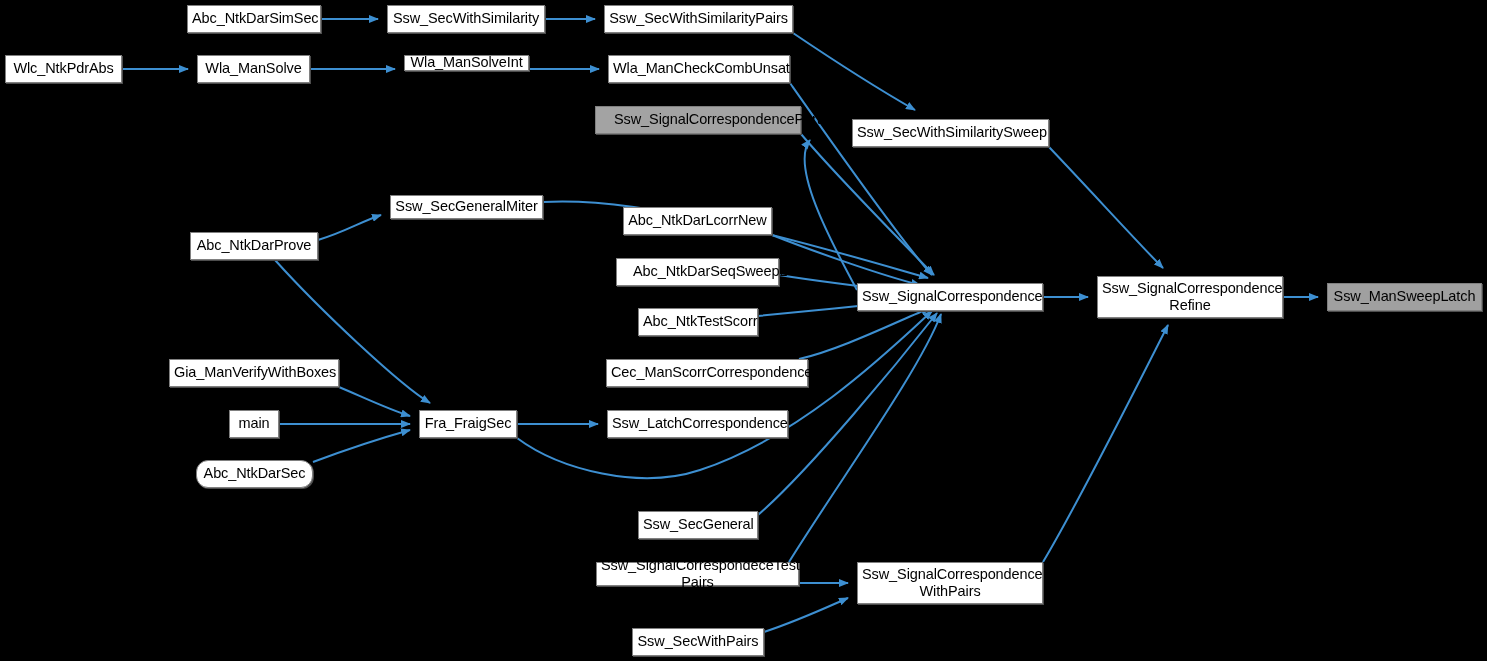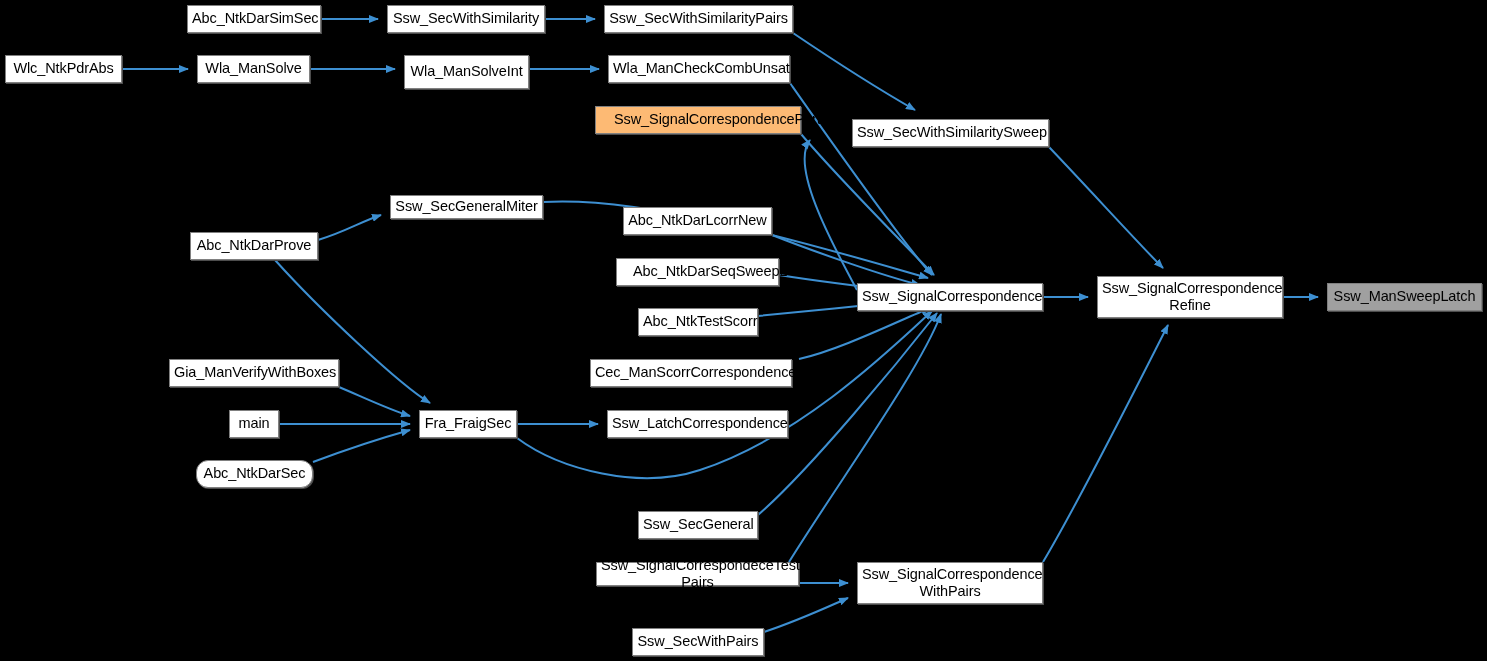--- a/index.html
+++ b/index.html
@@ -89,34 +89,34 @@
         <path d="M764,632 C800,620 825,608 848,598" fill="none" stroke="#3d8fd1" stroke-width="2" marker-end="url(#arrow)"></path>
         <path d="M1043,562 C1080,500 1140,380 1168,325" fill="none" stroke="#3d8fd1" stroke-width="2" marker-end="url(#arrow)"></path>
       </g>
   </svg>
   <div id="nodes-group">
       <div class="node" style="left: 187px; top: 5px; width: 134px; height: 28px; background: rgb(255, 255, 255); border-color: rgb(128, 128, 128);"><span class="node-label">Abc_NtkDarSimSec</span></div>
       <div class="node" style="left: 387px; top: 5px; width: 158px; height: 28px; background: rgb(255, 255, 255); border-color: rgb(128, 128, 128);"><span class="node-label">Ssw_SecWithSimilarity</span></div>
       <div class="node" style="left: 604px; top: 5px; width: 189px; height: 28px; background: rgb(255, 255, 255); border-color: rgb(128, 128, 128);"><span class="node-label">Ssw_SecWithSimilarityPairs</span></div>
       <div class="node" style="left: 5px; top: 55px; width: 117px; height: 28px; background: rgb(255, 255, 255); border-color: rgb(128, 128, 128);"><span class="node-label">Wlc_NtkPdrAbs</span></div>
       <div class="node" style="left: 197px; top: 55px; width: 113px; height: 28px; background: rgb(255, 255, 255); border-color: rgb(128, 128, 128);"><span class="node-label">Wla_ManSolve</span></div>
-      <div class="node" style="left: 404px; top: 55px; width: 125px; height: 34px; background: rgb(255, 255, 255); border-color: rgb(128, 128, 128);"><span class="node-label">Wla_ManSolveInt</span></div>
+      <div class="node" style="left: 404px; top: 55px; width: 125px; height: 16px; background: rgb(255, 255, 255); border-color: rgb(128, 128, 128);"><span class="node-label">Wla_ManSolveInt</span></div>
       <div class="node" style="left: 608px; top: 55px; width: 182px; height: 28px; background: rgb(255, 255, 255); border-color: rgb(128, 128, 128);"><span class="node-label">Wla_ManCheckCombUnsat</span></div>
-      <div class="node" style="left: 595px; top: 106px; width: 206px; height: 28px; background: #fdba74; border-color: rgb(128, 128, 128); padding-left: 18px;"><span class="node-label">Ssw_SignalCorrespondencePart</span></div>
+      <div class="node" style="left: 595px; top: 106px; width: 206px; height: 28px; background: #a3a3a3; border-color: rgb(128, 128, 128); padding-left: 18px;"><span class="node-label">Ssw_SignalCorrespondencePart</span></div>
       <div class="node" style="left: 852px; top: 119px; width: 197px; height: 28px; background: rgb(255, 255, 255); border-color: rgb(128, 128, 128);"><span class="node-label">Ssw_SecWithSimilaritySweep</span></div>
       <div class="node" style="left: 390px; top: 195px; width: 153px; height: 24px; background: rgb(255, 255, 255); border-color: rgb(128, 128, 128);"><span class="node-label">Ssw_SecGeneralMiter</span></div>
       <div class="node" style="left: 623px; top: 207px; width: 149px; height: 28px; background: rgb(255, 255, 255); border-color: rgb(128, 128, 128);"><span class="node-label">Abc_NtkDarLcorrNew</span></div>
       <div class="node" style="left: 190px; top: 232px; width: 128px; height: 28px; background: rgb(255, 255, 255); border-color: rgb(128, 128, 128);"><span class="node-label">Abc_NtkDarProve</span></div>
       <div class="node" style="left: 616px; top: 258px; width: 163px; height: 28px; background: rgb(255, 255, 255); border-color: rgb(128, 128, 128); padding-left: 16px;"><span class="node-label">Abc_NtkDarSeqSweep2</span></div>
       <div class="node" style="left: 857px; top: 283px; width: 186px; height: 28px; background: rgb(255, 255, 255); border-color: rgb(128, 128, 128);"><span class="node-label">Ssw_SignalCorrespondence</span></div>
       <div class="node" style="left: 1097px; top: 276px; width: 186px; height: 42px; background: rgb(255, 255, 255); border-color: rgb(128, 128, 128);"><span class="node-label">Ssw_SignalCorrespondence
 Refine</span></div>
       <div class="node highlight" style="left: 1327px; top: 283px; width: 155px; height: 28px; background: rgb(160, 160, 160); border-color: rgb(128, 128, 128);"><span class="node-label">Ssw_ManSweepLatch</span></div>
       <div class="node" style="left: 638px; top: 308px; width: 120px; height: 28px; background: rgb(255, 255, 255); border-color: rgb(128, 128, 128);"><span class="node-label">Abc_NtkTestScorr</span></div>
-      <div class="node" style="left: 590px; top: 359px; width: 202px; height: 28px; background: rgb(255, 255, 255); border-color: rgb(128, 128, 128);"><span class="node-label">Cec_ManScorrCorrespondence</span></div>
+      <div class="node" style="left: 606px; top: 359px; width: 202px; height: 28px; background: rgb(255, 255, 255); border-color: rgb(128, 128, 128);"><span class="node-label">Cec_ManScorrCorrespondence</span></div>
       <div class="node" style="left: 169px; top: 359px; width: 170px; height: 28px; background: rgb(255, 255, 255); border-color: rgb(128, 128, 128);"><span class="node-label">Gia_ManVerifyWithBoxes</span></div>
       <div class="node" style="left: 229px; top: 410px; width: 50px; height: 28px; background: rgb(255, 255, 255); border-color: rgb(128, 128, 128);"><span class="node-label">main</span></div>
       <div class="node" style="left: 419px; top: 410px; width: 98px; height: 28px; background: rgb(255, 255, 255); border-color: rgb(128, 128, 128);"><span class="node-label">Fra_FraigSec</span></div>
       <div class="node" style="left: 607px; top: 410px; width: 181px; height: 28px; background: rgb(255, 255, 255); border-color: rgb(128, 128, 128);"><span class="node-label">Ssw_LatchCorrespondence</span></div>
       <div class="node" style="left: 196px; top: 460px; width: 117px; height: 28px; background: rgb(255, 255, 255); border-color: rgb(128, 128, 128); border-radius: 12px;"><span class="node-label">Abc_NtkDarSec</span></div>
       <div class="node" style="left: 638px; top: 511px; width: 120px; height: 28px; background: rgb(255, 255, 255); border-color: rgb(128, 128, 128);"><span class="node-label">Ssw_SecGeneral</span></div>
       <div class="node" style="left: 596px; top: 562px; width: 203px; height: 24px; background: rgb(255, 255, 255); border-color: rgb(128, 128, 128);"><span class="node-label">Ssw_SignalCorrespondeceTest
 Pairs</span></div>
       <div class="node" style="left: 857px; top: 562px; width: 186px; height: 42px; background: rgb(255, 255, 255); border-color: rgb(128, 128, 128);"><span class="node-label">Ssw_SignalCorrespondence
 WithPairs</span></div>

